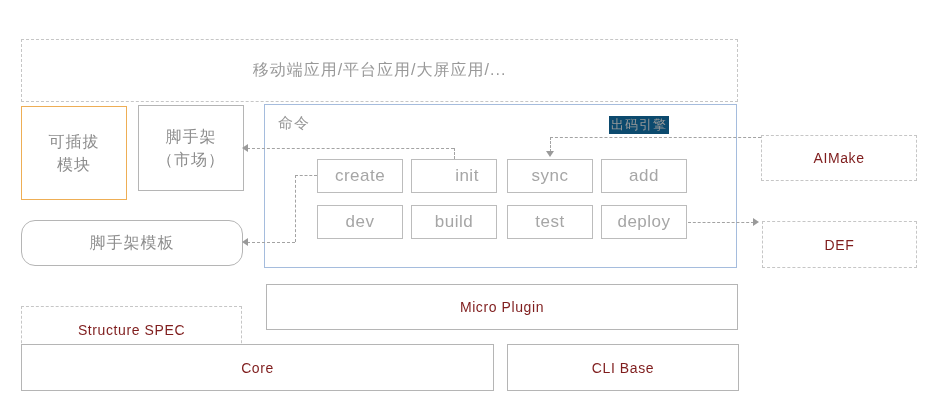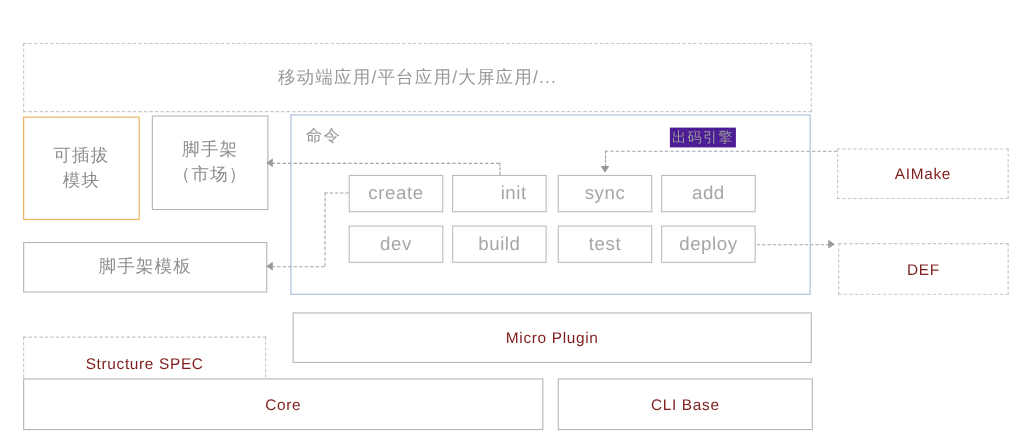--- a/index.html
+++ b/index.html
@@ -51,21 +51,21 @@
     top: 9px;
     color: #979797;
     font-size: 15px;
     letter-spacing: 1px;
   }
   .engine-label {
     position: absolute;
     color: #999999;
     font-size: 13px;
     letter-spacing: 1px;
-    background: #4c1d95;
+    background: #0c4a6e;
     padding: 0 2px;
   }
   .cmd-btn {
     position: absolute;
     box-sizing: border-box;
     width: 86px;
     height: 34px;
     border: 1px solid #bcbcbc;
     color: #a6a6a6;
     font-size: 17px;
@@ -142,21 +142,21 @@
   <div class="cmd-btn" style="left:601px; top:205px;">deploy</div>
 
   <div class="box dashed" style="left:761px; top:112px; width:156px; height:46px;">
     <span class="en">AIMake</span>
   </div>
 
   <div class="box dashed" style="left:762px; top:198px; width:155px; height:47px;">
     <span class="en">DEF</span>
   </div>
 
-  <div class="box solid" style="left:21px; top:220px; width:222px; height:46px;">
+  <div class="box solid" style="left:21px; top:220px; width:222px; height:46px;border-radius:14px;">
     <span class="cn">脚手架模板</span>
   </div>
 
   <div class="box dashed" style="left:21px; top:283px; width:221px; height:47px;">
     <span class="en">Structure SPEC</span>
   </div>
 
   <div class="box solid" style="left:266px; top:284px; width:472px; height:46px;">
     <span class="en">Micro Plugin</span>
   </div>

